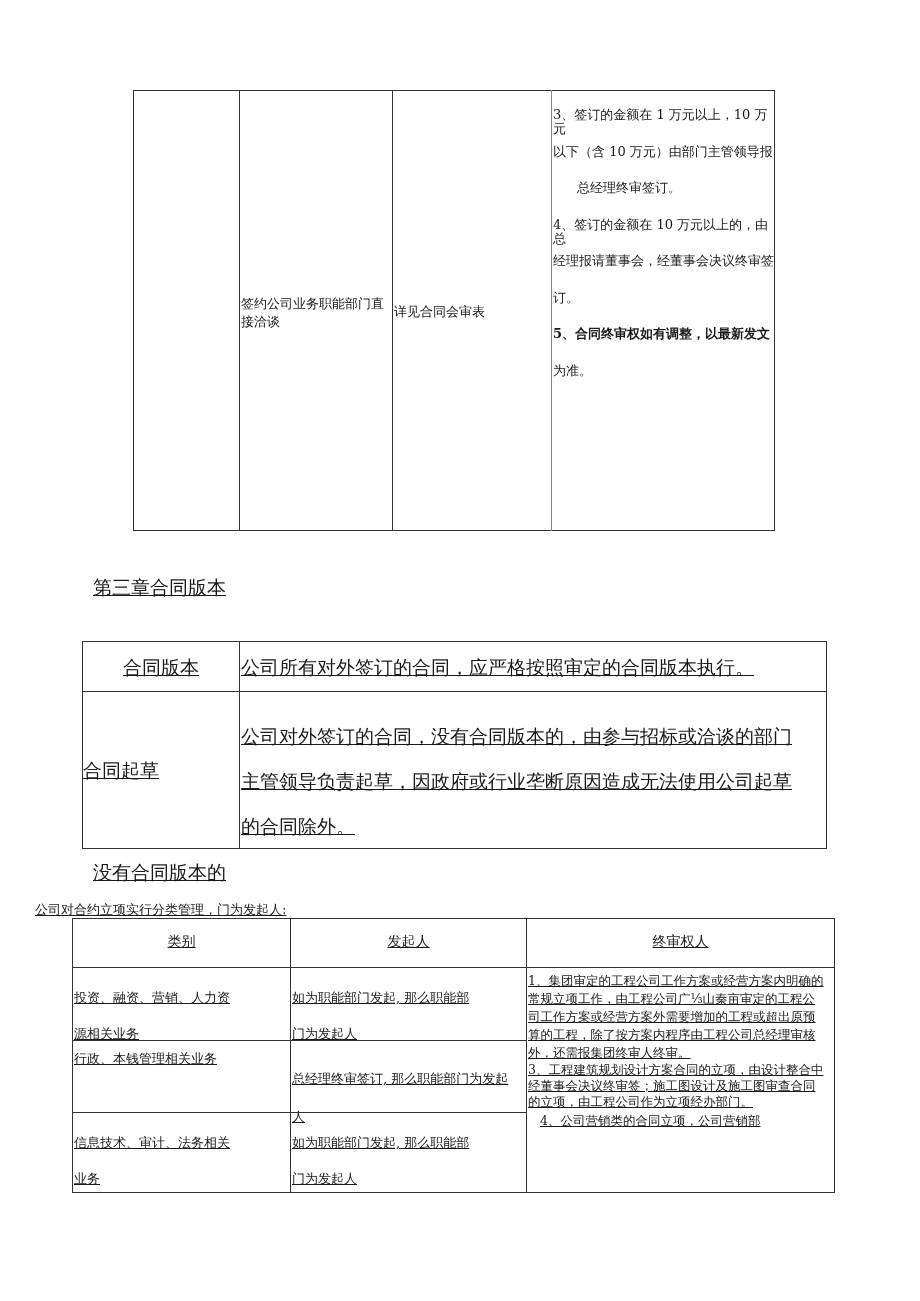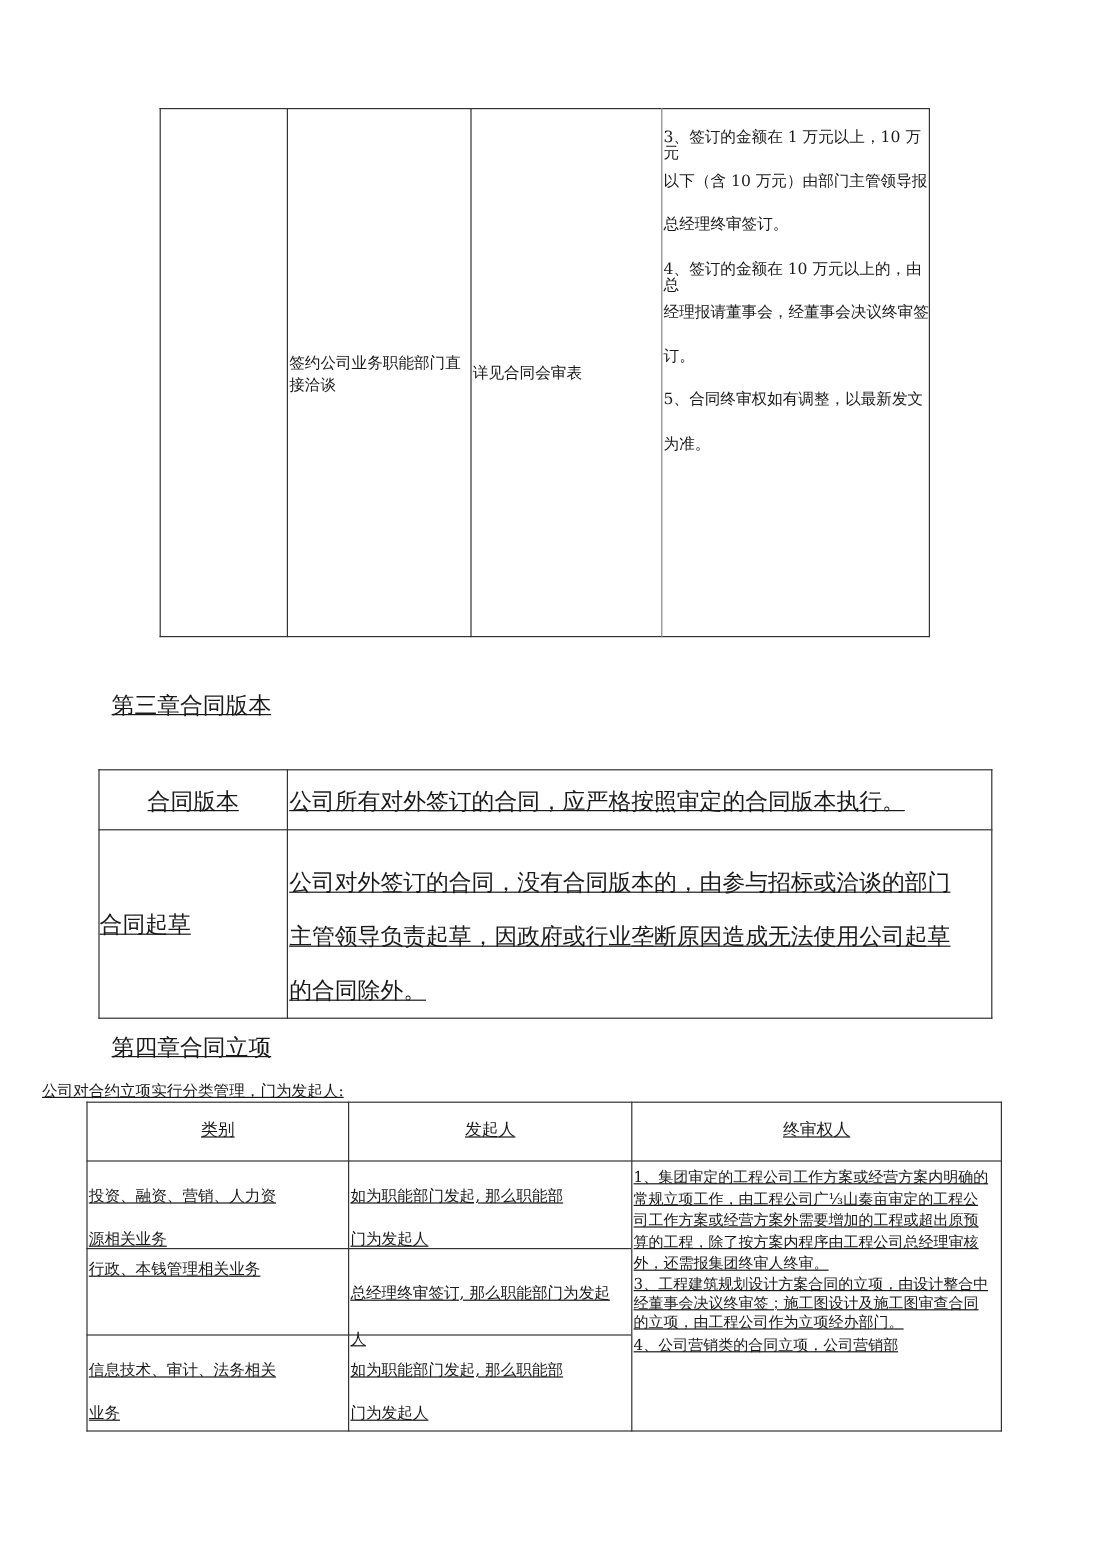--- a/index.html
+++ b/index.html
@@ -30,25 +30,25 @@
   <div class="cell-text sm" style="left:241px;top:297px;width:150px;">
     <div>签约公司业务职能部门直</div>
     <div style="margin-top:4px;">接洽谈</div>
   </div>
 
   <div class="cell-text sm" style="left:394px;top:305px;width:156px;">详见合同会审表</div>
 
   <div class="cell-text sm" style="left:553px;top:108px;width:222px;">
     <div style="height:36.5px;">3、签订的金额在 1 万元以上，10 万元</div>
     <div style="height:36.5px;">以下（含 10 万元）由部门主管领导报</div>
-    <div style="height:36.5px;">总经理终审签订。</div>
+    <div style="height:36.5px;padding-left:24px;">总经理终审签订。</div>
     <div style="height:36.5px;">4、签订的金额在 10 万元以上的，由总</div>
     <div style="height:36.5px;">经理报请董事会，经董事会决议终审签</div>
     <div style="height:36.5px;">订。</div>
-    <div style="height:36.5px;">5、合同终审权如有调整，以最新发文</div>
+    <div style="height:36.5px;font-weight:bold;">5、合同终审权如有调整，以最新发文</div>
     <div style="height:36.5px;">为准。</div>
   </div>
 </div>
 
 <div class="abs heading" style="left:93px;top:575px;">第三章合同版本</div>
 
 <div>
   <div class="line" style="left:82px;top:641px;width:745px;height:1px;"></div>
   <div class="line" style="left:82px;top:691px;width:745px;height:1px;"></div>
   <div class="line" style="left:82px;top:848px;width:745px;height:1px;"></div>
@@ -60,21 +60,21 @@
   <div class="abs big" style="left:241px;top:655px;width:585px;">公司所有对外签订的合同，应严格按照审定的合同版本执行。</div>
 
   <div class="abs big" style="left:83px;top:758px;width:156px;text-align:left;">合同起草</div>
   <div class="abs big" style="left:241px;top:714px;width:585px;line-height:45px;">
     <div style="white-space:nowrap;">公司对外签订的合同，没有合同版本的，由参与招标或洽谈的部门</div>
     <div style="white-space:nowrap;">主管领导负责起草，因政府或行业垄断原因造成无法使用公司起草</div>
     <div style="white-space:nowrap;">的合同除外。</div>
   </div>
 </div>
 
-<div class="abs heading" style="left:93px;top:860px;">第四章合同立项</div>
+<div class="abs heading" style="left:93px;top:860px;">没有合同版本的</div>
 <div class="abs sm" style="left:35px;top:903px;">公司对合约立项实行分类管理，门为发起人:</div>
 
 <div>
 
   <div class="line" style="left:72px;top:918px;width:763px;height:1px;"></div>
   <div class="line" style="left:72px;top:1192px;width:763px;height:1px;"></div>
   <div class="line" style="left:72px;top:918px;width:1px;height:275px;"></div>
   <div class="line" style="left:834px;top:918px;width:1px;height:275px;"></div>
   <div class="line" style="left:290px;top:918px;width:1px;height:275px;"></div>
   <div class="line" style="left:526px;top:918px;width:1px;height:275px;"></div>
@@ -114,15 +114,15 @@
 
   <div class="abs lastp" style="left:528px;top:972px;width:306px;">
     <div style="height:18px;line-height:18px;white-space:nowrap;">1、集团审定的工程公司工作方案或经营方案内明确的</div>
     <div style="height:18px;line-height:18px;white-space:nowrap;">常规立项工作，由工程公司广⅓山秦亩审定的工程公</div>
     <div style="height:18px;line-height:18px;white-space:nowrap;">司工作方案或经营方案外需要增加的工程或超出原预</div>
     <div style="height:18px;line-height:18px;white-space:nowrap;">算的工程，除了按方案内程序由工程公司总经理审核</div>
     <div style="height:18px;line-height:18px;white-space:nowrap;">外，还需报集团终审人终审。</div>
     <div style="height:16px;line-height:16px;white-space:nowrap;">3、工程建筑规划设计方案合同的立项，由设计整合中</div>
     <div style="height:16px;line-height:16px;white-space:nowrap;">经董事会决议终审签；施工图设计及施工图审查合同</div>
     <div style="height:18px;line-height:16px;white-space:nowrap;">的立项，由工程公司作为立项经办部门。</div>
-    <div style="height:18px;line-height:18px;white-space:nowrap;">4、公司营销类的合同立项，公司营销部</div>
+    <div style="height:18px;line-height:18px;white-space:nowrap;padding-left:12px;">4、公司营销类的合同立项，公司营销部</div>
   </div>
 </div>
 
 </body></html>

